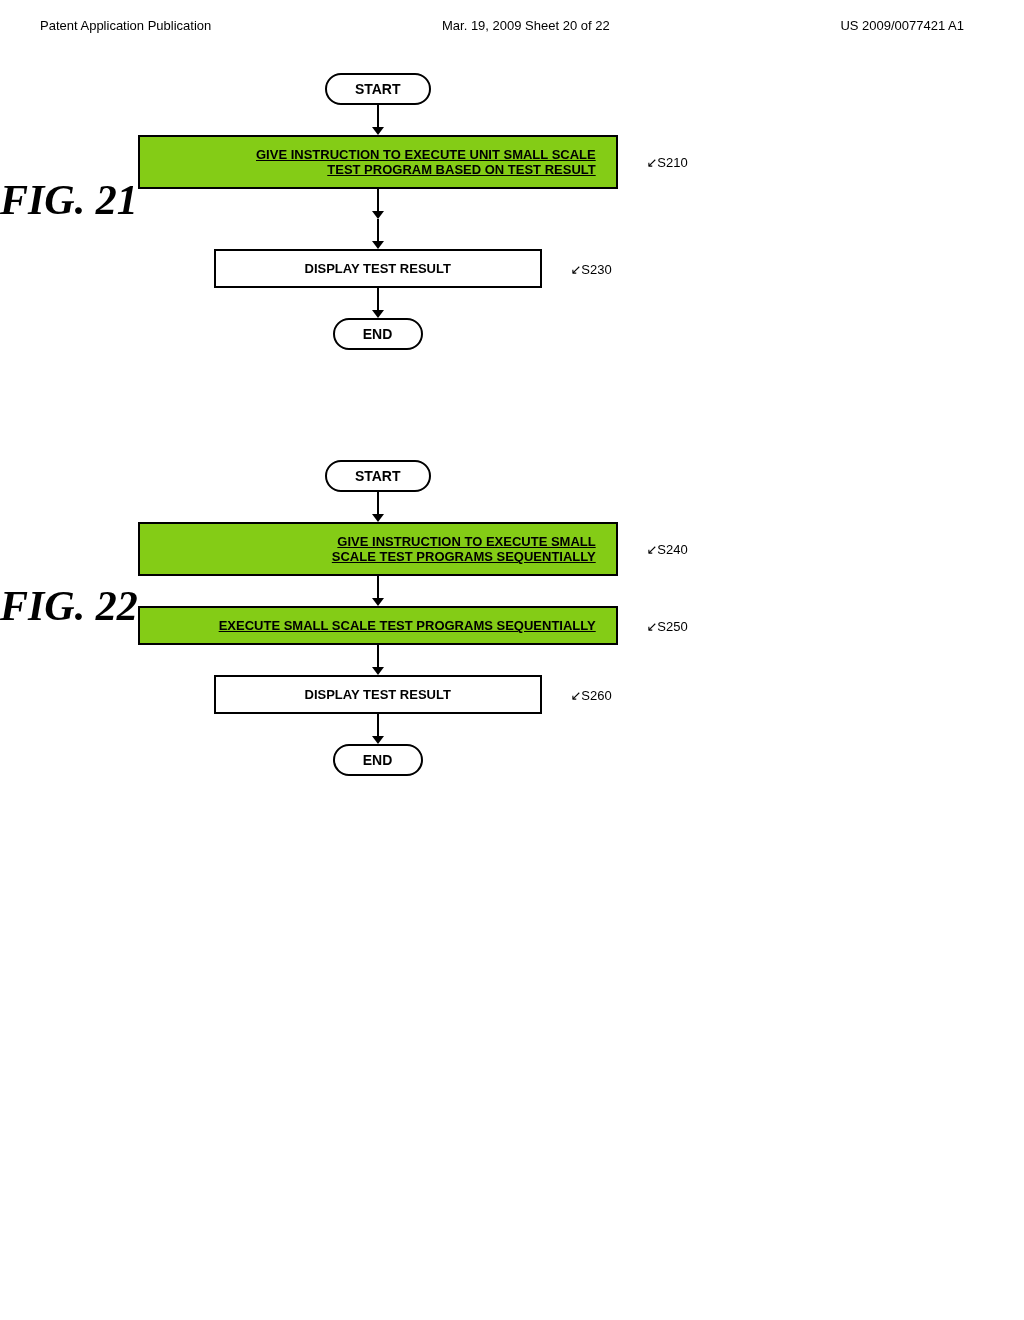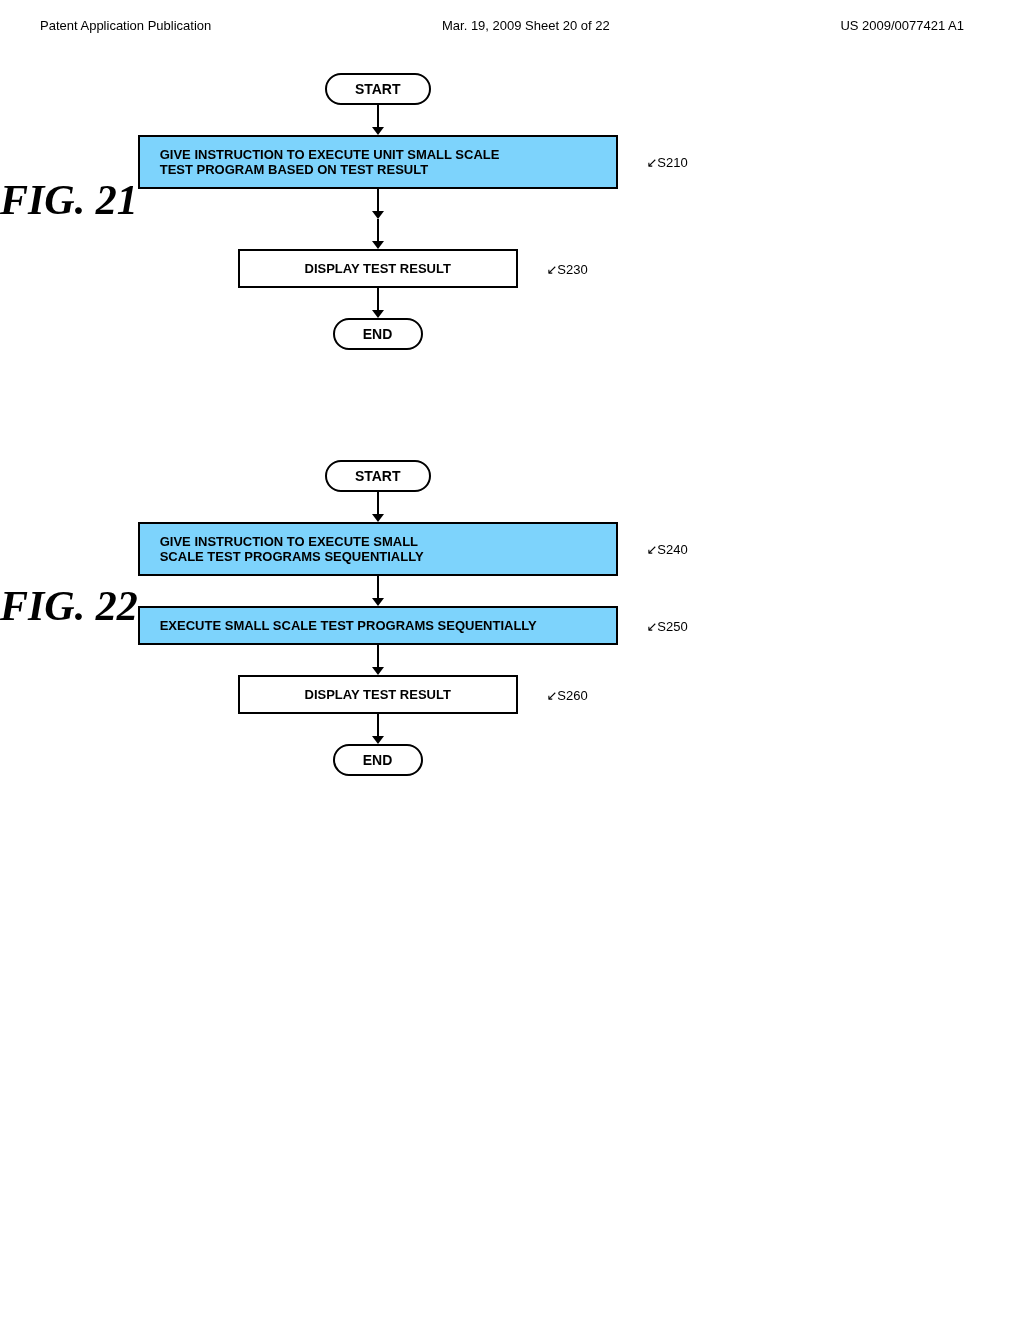--- a/index.html
+++ b/index.html
@@ -55,33 +55,34 @@
       background: #fff;
       text-align: left;
       min-width: 90px;
     }
 
     .shape-process-wide {
       border: 2px solid #000;
       padding: 10px 20px;
       font-size: 13px;
       font-weight: bold;
-      background: #7dd3fc;
-      text-align: left;
+      background: #84cc16;
+      text-align: right;
       width: 480px;
+      text-decoration: underline;
     }
 
     .shape-process-narrow {
       border: 2px solid #000;
       padding: 10px 20px;
       font-size: 13px;
       font-weight: bold;
       background: #fff;
       text-align: center;
-      width: 280px;
+      width: 328px;
     }
 
     
     .arrow {
       display: flex;
       flex-direction: column;
       align-items: center;
       height: 30px;
       position: relative;
     }

